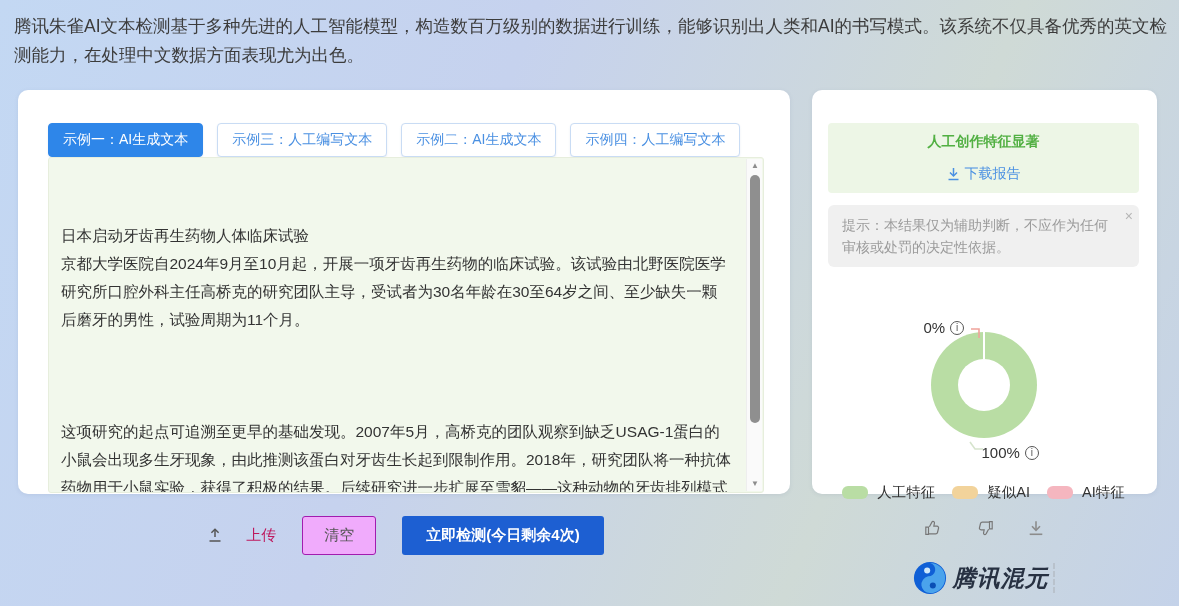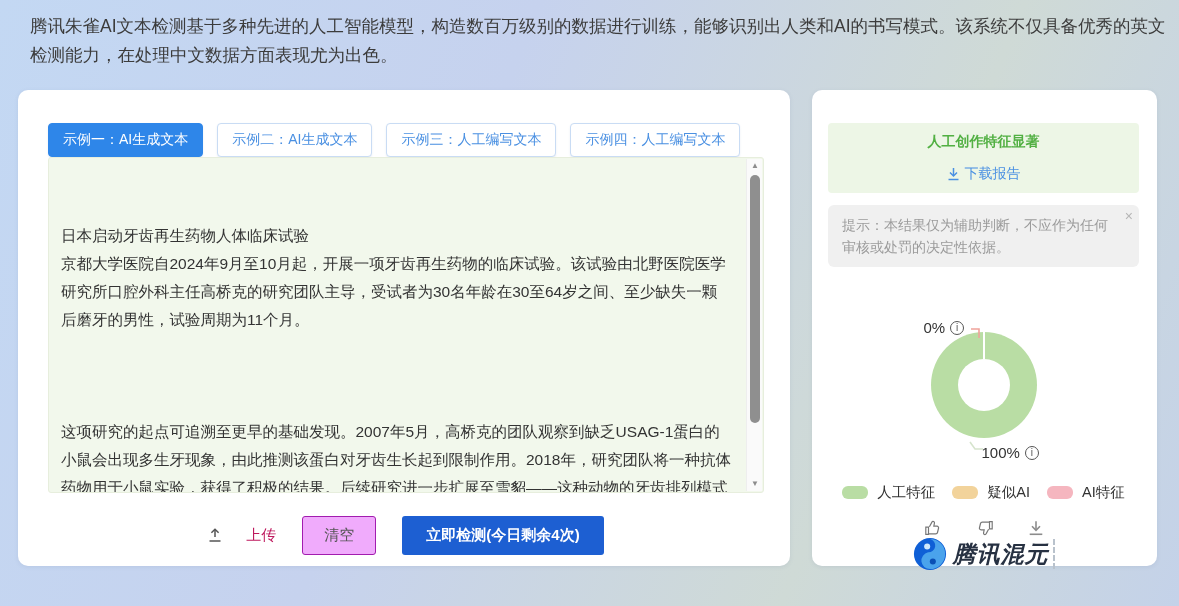--- a/index.html
+++ b/index.html
@@ -3,25 +3,25 @@
 <meta charset="utf-8">
 <style>
   * { margin:0; padding:0; box-sizing:border-box; }
   html,body { width:1179px; height:606px; overflow:hidden; }
   body {
     font-family: "Liberation Sans", "DejaVu Sans", sans-serif;
     background: linear-gradient(112deg, #c3d8f3 0%, #c6d2ee 38%, #cfdad6 72%, #c4d2e9 100%);
     position: relative;
   }
   .desc {
-    position:absolute; top:12px; left:30px; right:10px;
+    position:absolute; top:12px; left:14px; right:10px;
     font-size:17.5px; line-height:29px; color:#3c3c3c;
   }
   .layout {
-    position:absolute; top:90px; left:18px; right:22px; height:476px;
+    position:absolute; top:90px; left:18px; right:22px; height:404px;
     display:flex; gap:22px;
   }
   .card {
     background:#fff; border-radius:10px;
     box-shadow:0 1px 4px rgba(90,110,150,.12);
   }
   .left-card { flex:1; padding:33px 26px 0 30px; position:relative; }
   .right-card { width:345px; padding:33px 18px 0 16px; position:relative; }
 
   
@@ -103,37 +103,37 @@
   .swatch { width:26px; height:13px; border-radius:6px; }
   .swatch.human { background:#b9dda4; }
   .swatch.suspect { background:#f2d39b; }
   .swatch.ai { background:#f5b6bf; }
 
   
   .feedback { margin-top:17px; display:flex; justify-content:center; align-items:center; gap:34px; }
   .fb-icon { cursor:pointer; display:flex; }
 
   
-  .logos { display:flex; align-items:center; justify-content:center; gap:4px;text-align:right; }
+  .logos { margin-top:24px; display:flex; align-items:center; justify-content:center; gap:4px;text-align:right; }
   .brand { display:flex; align-items:center; gap:6px; }
   .brand-text { font-size:23px; font-weight:700; font-style:italic; color:#273142; letter-spacing:1px; }
   .logo-divider { height:30px; border-left:2px dashed #b9c2cc; }
 </style>
 </head>
 <body>
 
 <div class="desc">腾讯朱雀AI文本检测基于多种先进的人工智能模型，构造数百万级别的数据进行训练，能够识别出人类和AI的书写模式。该系统不仅具备优秀的英文检测能力，在处理中文数据方面表现尤为出色。</div>
 
 <div class="layout">
 
   <div class="card left-card">
     <div class="tabs">
       <div class="tab active">示例一：AI生成文本</div>
+      <div class="tab">示例三：人工编写文本</div>
       <div class="tab">示例二：AI生成文本</div>
-      <div class="tab">示例三：人工编写文本</div>
       <div class="tab">示例四：人工编写文本</div>
     </div>
 
     <div class="editor">
       <div class="editor-text" style="white-space:pre-wrap;">
         <p>日本启动牙齿再生药物人体临床试验
 京都大学医院自2024年9月至10月起，开展一项牙齿再生药物的临床试验。该试验由北野医院医学研究所口腔外科主任高桥克的研究团队主导，受试者为30名年龄在30至64岁之间、至少缺失一颗后磨牙的男性，试验周期为11个月。</p>
         <p>这项研究的起点可追溯至更早的基础发现。2007年5月，高桥克的团队观察到缺乏USAG-1蛋白的小鼠会出现多生牙现象，由此推测该蛋白对牙齿生长起到限制作用。2018年，研究团队将一种抗体药物用于小鼠实验，获得了积极的结果。后续研究进一步扩展至雪貂——这种动物的牙齿排列模式与人类较为相似，实验同样显示该药物能促使牙齿生长。2021年，相关研究成果发表于《科学报告》期刊，题为《局部应用Usag-1 siRNA可促进Runx2缺陷小鼠牙齿再生》。</p>
         
       </div>

